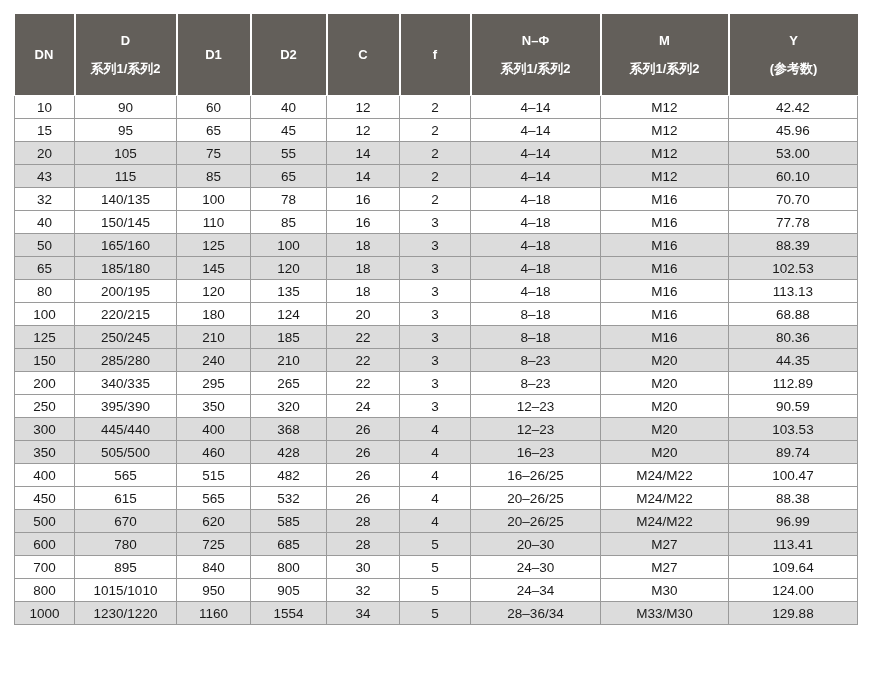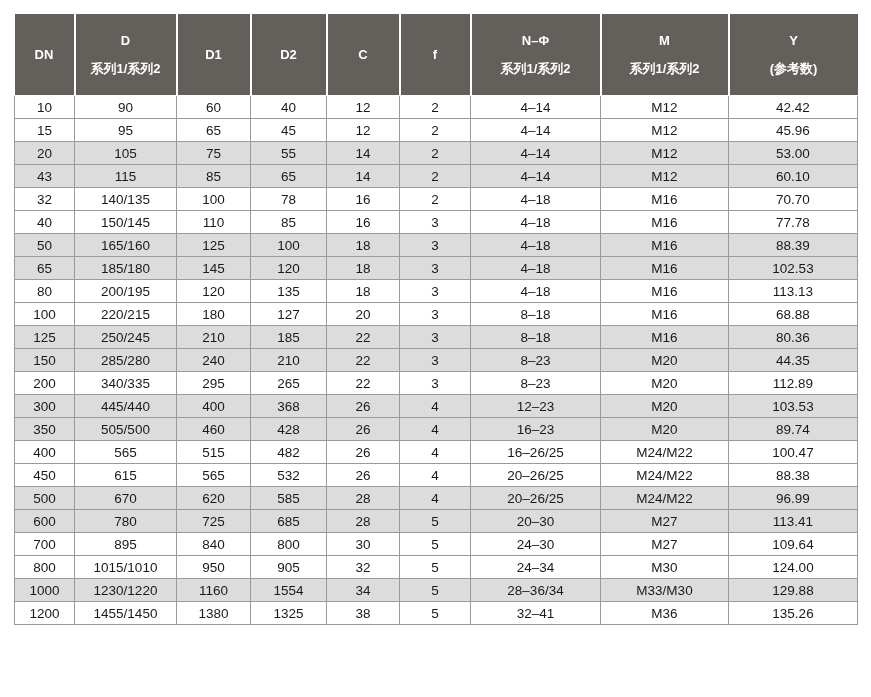--- a/index.html
+++ b/index.html
@@ -235,21 +235,21 @@
           <td>18</td>
           <td>3</td>
           <td>4–18</td>
           <td>M16</td>
           <td>113.13</td>
         </tr>
         <tr>
           <td>100</td>
           <td>220/215</td>
           <td>180</td>
-          <td>127</td>
+          <td>124</td>
           <td>20</td>
           <td>3</td>
           <td>8–18</td>
           <td>M16</td>
           <td>68.88</td>
         </tr>
         <tr class="shaded">
           <td>125</td>
           <td>250/245</td>
           <td>210</td>
@@ -274,20 +274,31 @@
         <tr>
           <td>200</td>
           <td>340/335</td>
           <td>295</td>
           <td>265</td>
           <td>22</td>
           <td>3</td>
           <td>8–23</td>
           <td>M20</td>
           <td>112.89</td>
+        </tr>
+        <tr>
+          <td>250</td>
+          <td>395/390</td>
+          <td>350</td>
+          <td>320</td>
+          <td>24</td>
+          <td>3</td>
+          <td>12–23</td>
+          <td>M20</td>
+          <td>90.59</td>
         </tr>
         <tr class="shaded">
           <td>300</td>
           <td>445/440</td>
           <td>400</td>
           <td>368</td>
           <td>26</td>
           <td>4</td>
           <td>12–23</td>
           <td>M20</td>
@@ -374,26 +385,15 @@
           <td>1000</td>
           <td>1230/1220</td>
           <td>1160</td>
           <td>1554</td>
           <td>34</td>
           <td>5</td>
           <td>28–36/34</td>
           <td>M33/M30</td>
           <td>129.88</td>
         </tr>
-        <tr>
-          <td>1200</td>
-          <td>1455/1450</td>
-          <td>1380</td>
-          <td>1325</td>
-          <td>38</td>
-          <td>5</td>
-          <td>32–41</td>
-          <td>M36</td>
-          <td>135.26</td>
-        </tr>
       </tbody>
   </table>
 </div>
 
 </body></html>

